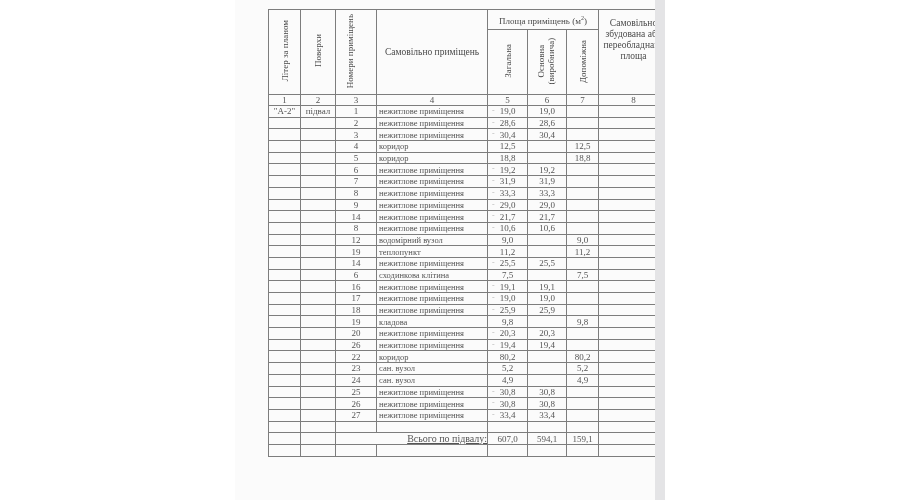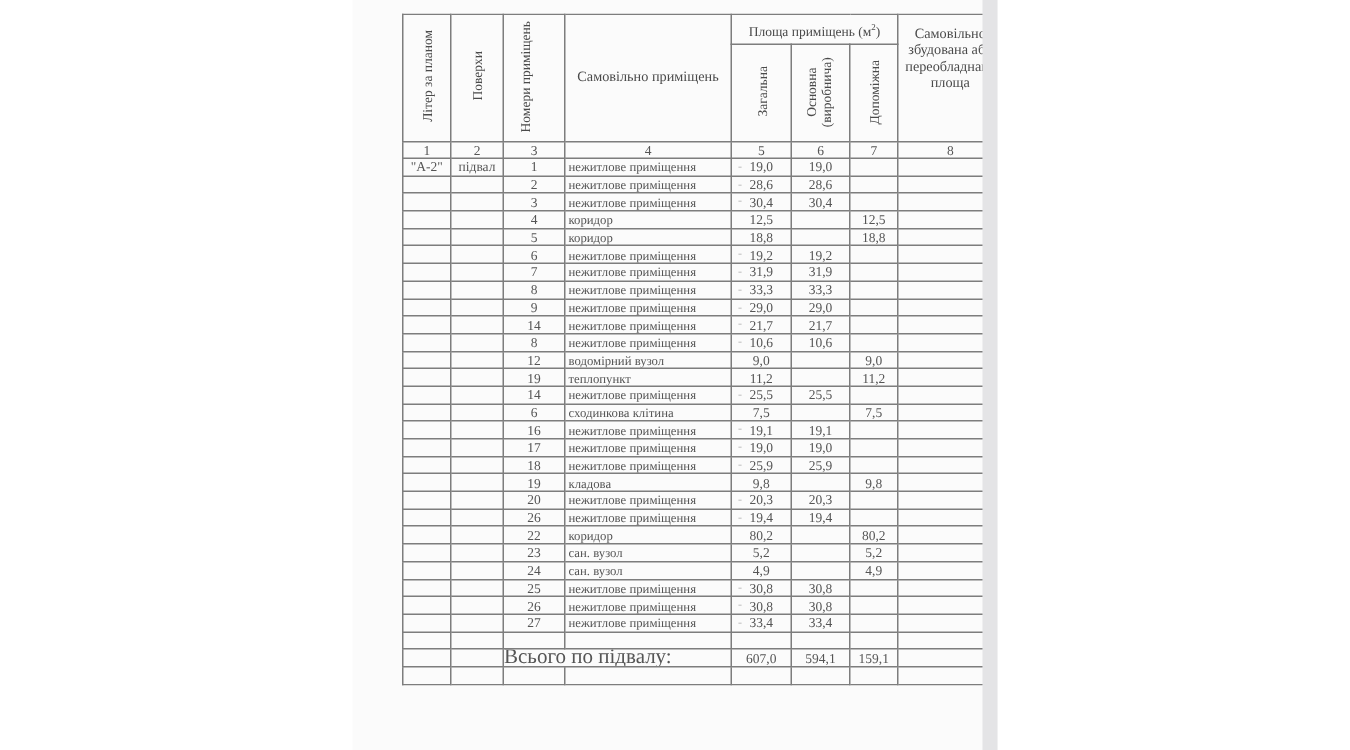--- a/index.html
+++ b/index.html
@@ -50,21 +50,21 @@
   .hdr-tall { height: 76px; text-align: center; vertical-align: middle; }
   .hdr-wrap { white-space: normal; font-size: 9.5px; line-height: 11px; }
   .num-row td { height: 9px; text-align: center; font-size: 9px; }
   .data-row td { height: 10.7px; }
   .c { text-align: center; }
   .l { text-align: left; padding-left: 2px; font-size: 8.5px; }
   .r { text-align: center; position: relative; }
   .tick {
     position: absolute; left: 4px; top: 0; color: #bbb; font-size: 8px;
   }
-  .total-label { text-align: left; font-size: 14px; }
+  .total-label { text-align: right; font-size: 10px; text-decoration: underline; }
   sup { font-size: 6px; }
 </style>
 </head>
 <body>
 
 <div class="page"></div>
 <div class="page-edge"></div>
 
 <div class="table-wrap">
   <table>

